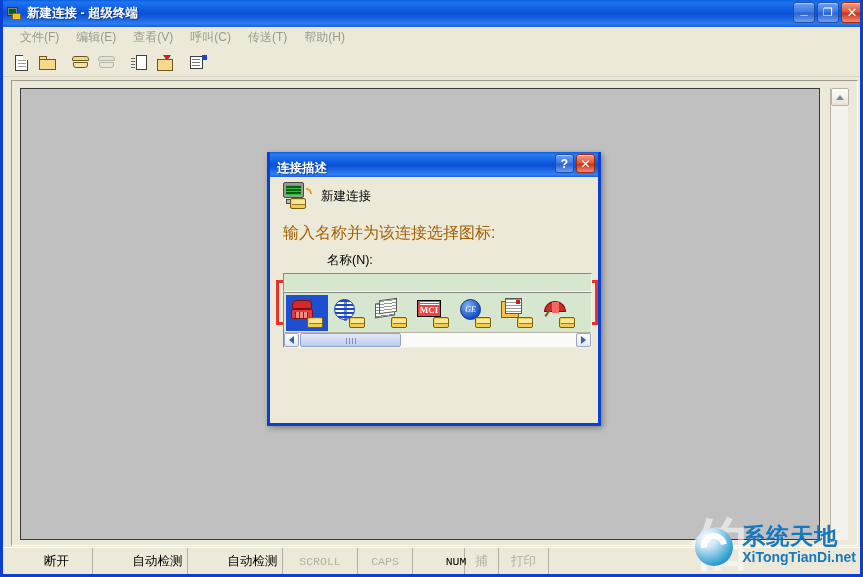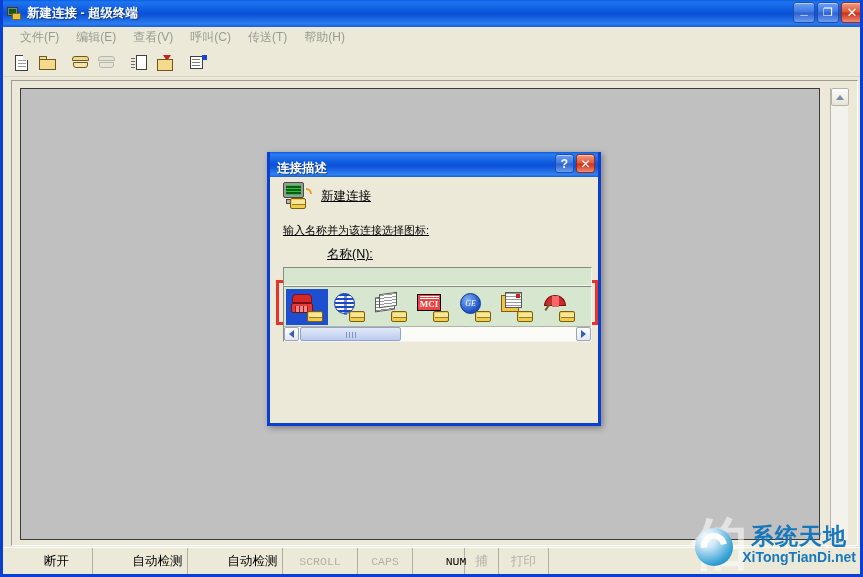--- a/index.html
+++ b/index.html
@@ -187,35 +187,35 @@
   #dlg-ctrls { position:absolute; right:3px; top:2px; display:flex; gap:2px; }
   .dbtn {
     width:19px;height:19px;border:1px solid #1d4fa8;border-radius:3px;
     display:flex;align-items:center;justify-content:center;
     color:#fff;font-weight:bold;font-size:12px;line-height:1;
     box-shadow: inset 0 1px 0 rgba(255,255,255,.5);
   }
   .dbtn.help { background: linear-gradient(180deg,#6f9ff0,#3f7ae4 45%,#2f63cf 55%,#6d9def); }
   .dbtn.close { background: linear-gradient(180deg,#f09a86,#e05b3b 45%,#c9341a 55%,#ef8c74); border-color:#9e2a12; }
 
-  #dlg-body { position:relative; padding: 0 10px 10px 10px; height: calc(100% - 25px); text-decoration: underline; }
+  #dlg-body { position:relative; padding: 0 10px 10px 10px; height: calc(100% - 25px); }
 
   
   #dlg-head { display:flex; align-items:center; height: 34px; margin: 2px 0 0 2px; }
   .pc-icon { width: 30px; height: 28px; position: relative; flex:0 0 auto; margin-right: 9px; }
   .pc-icon .screen { position:absolute; left:1px; top:0; width:21px; height:16px; background:#9a9a9a; border:1px solid #4a4a4a; border-radius:2px; }
   .pc-icon .screen::after { content:""; position:absolute; left:2px; top:2px; width:15px; height:10px; background:#0c5c14;
       background-image: repeating-linear-gradient(180deg,#26c23a 0 1px, #0c5c14 1px 3px); }
   .pc-icon .base { position:absolute; left:4px; top:17px; width:19px; height:5px; background:#b5b5b5; border:1px solid #4a4a4a; }
   .pc-icon .phone { position:absolute; left:8px; top:16px; width:16px; height:11px; background:#f0cd4e; border:1px solid #7a5f10; border-radius:2px; }
   .pc-icon .phone::after { content:""; position:absolute; left:1px; top:1px; width:13px; height:4px; background:#f8e79a; border-bottom:1px solid #9a7c20; }
   .pc-icon .spark { position:absolute; right:0; top:6px; width:6px; height:6px; border-top:2px solid #e8a020; border-right:2px solid #e8a020; border-radius:0 6px 0 0; }
   #dlg-head .cap { font-size: 12.5px; color:#000; }
 
-  #dlg-prompt { margin: 10px 0 0 3px; font-size: 11px; color:#000000; }
+  #dlg-prompt { margin: 10px 0 0 3px; font-size: 16px; color:#a16207; }
 
   
   #name-highlight {
     position: absolute;
     left: 6px; top: 101px;
     width: 322px; height: 45px;
     border: 3px solid #e8332a;
     pointer-events: none;
   }
 
@@ -377,21 +377,21 @@
   }
   #wm-mark .ball {
     position:absolute; left:4px; top:4px; width:38px; height:38px; border-radius:50%;
     background: radial-gradient(circle at 32% 26%, #ffffff 0%, #cfe8f8 25%, #2e9fd4 70%, #1b6fa8 100%);
   }
   #wm-mark .swoosh {
     position:absolute; left:10px; top:9px; width:26px; height:26px; border-radius:50%;
     border: 6px solid #ffffff; border-right-color: transparent; border-bottom-color: transparent;
     transform: rotate(35deg);
   }
-  #wm-text { display:flex; flex-direction:column; align-items:center; }
+  #wm-text { display:flex; flex-direction:column; align-items:flex-start; }
   #wm-cn {
     font-size: 23px; font-weight: bold; color: #1275bd; line-height: 1;
     font-family: "DejaVu Sans", sans-serif; letter-spacing: 1px;
   }
   #wm-en {
     font-size: 14px; font-weight: bold; color: #1275bd; line-height: 1.4;
     font-family: "Liberation Sans", sans-serif;
   }
   #wm-ghost {
     position: absolute; right: 112px; bottom: 2px;

